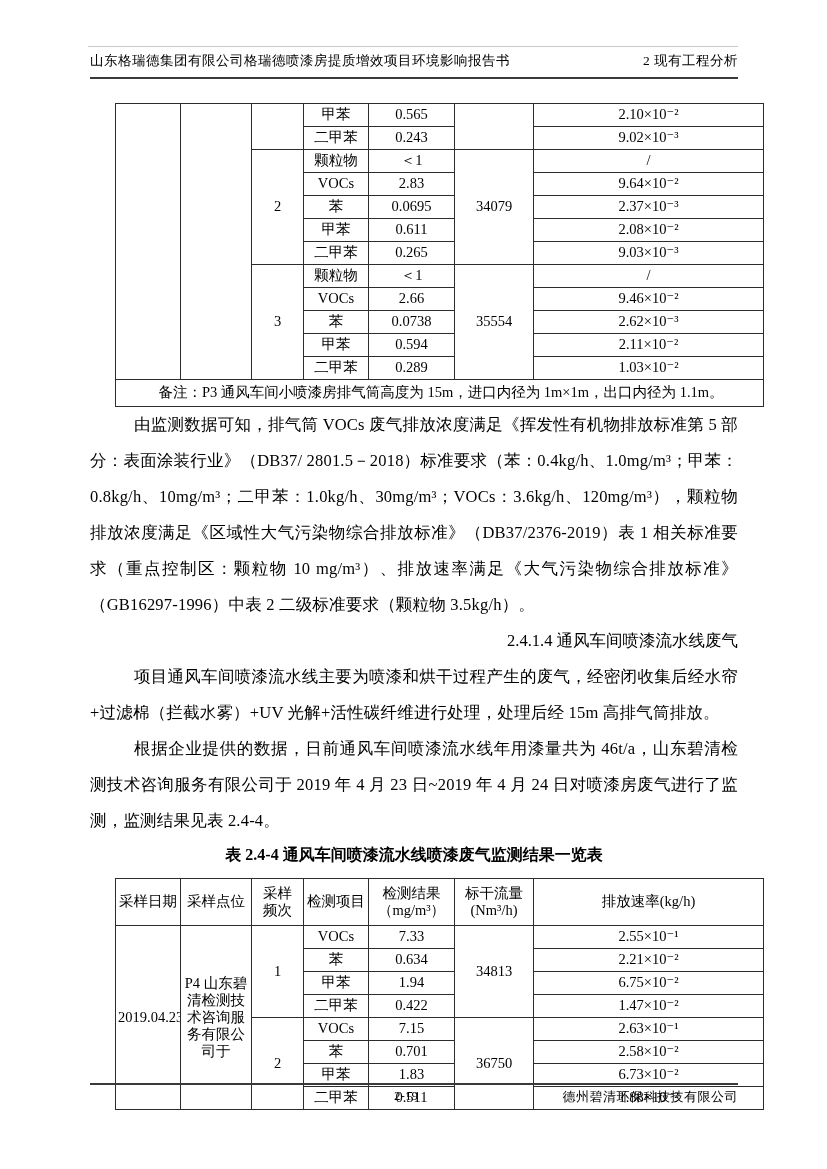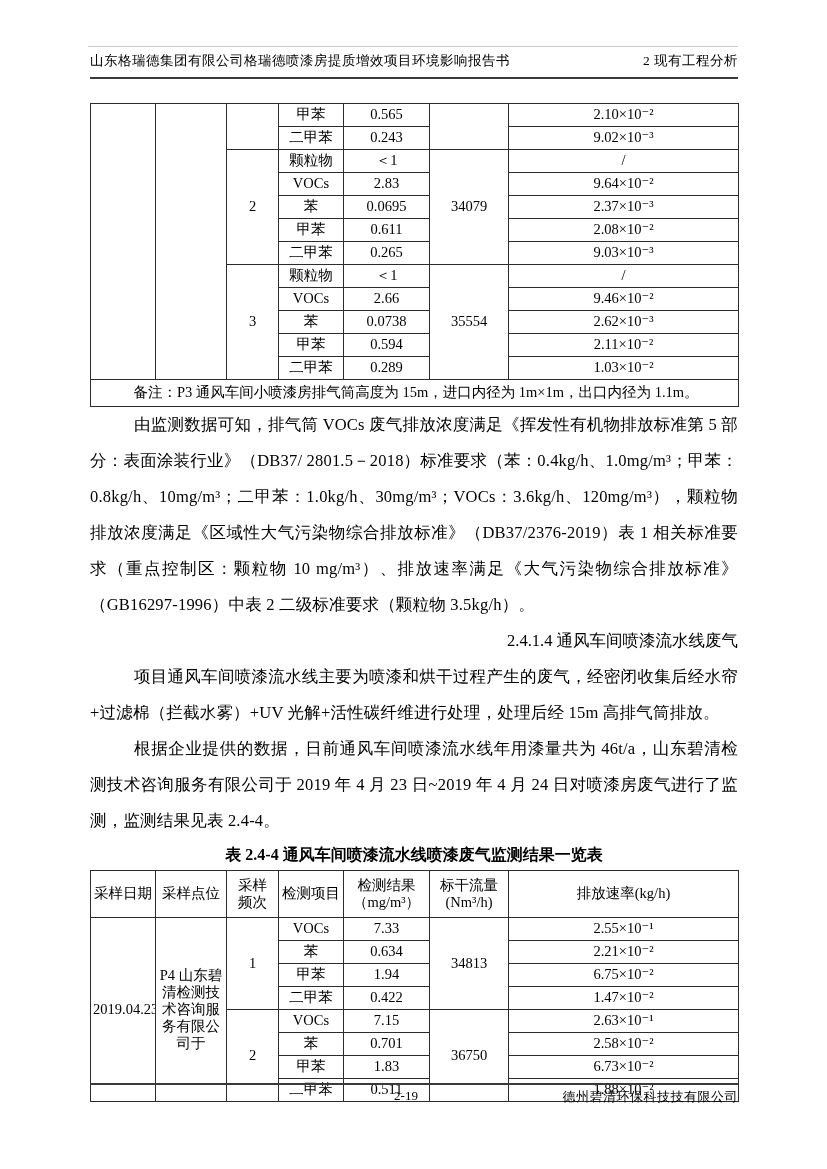--- a/index.html
+++ b/index.html
@@ -12,37 +12,37 @@
   
   .hdr-faint-rule { position:absolute; left:88px; top:46px; width:650px; border-top:1px solid #c9c9c9; }
   .hdr {
     position:absolute; left:90px; top:52px; width:648px;
     display:flex; justify-content:space-between; align-items:flex-end;
     font-size:13.5px; letter-spacing:.5px;
     border-bottom:2px solid #3a3a3a; padding-bottom:7px;
   }
   
   .main { position:absolute; left:90px; top:103px; width:648px; }
-  table { border-collapse:collapse; width:648px; table-layout:fixed; text-align:center; }
+  table { border-collapse:collapse; width:648px; table-layout:fixed; text-align:center;margin-left:25px; }
   td,th {
     border:1px solid #2c2c2c; padding:0 2px; height:22px;
     font-size:14.5px; font-weight:normal; line-height:1.18; vertical-align:middle;
     overflow:hidden;
   }
   .t2 thead th { height:46px; white-space:pre-line; }
   .note-cell { text-align:center; height:26px; padding-left:5px; }
   p.body {
     font-size:16.5px; line-height:36px; text-align:justify;
     margin:0; text-indent:44px; letter-spacing:.2px;
   }
   .first-para { margin-top:8px; }
   .h3 { font-size:16.5px; line-height:36px; margin:0; font-weight:normal; text-align:right; }
   .tbl-title {
     font-size:16px; font-weight:bold; text-align:center;
-    line-height:26px; margin:3px 0 2px 0;
+    line-height:26px; margin:3px 0 10px 0;
   }
   
   .ftr-rule { position:absolute; left:90px; top:1083px; width:648px; border-top:2px solid #3a3a3a; }
   .ftr { position:absolute; left:90px; top:1088px; width:648px; height:18px; font-size:13px; }
   .ftr-page { position:absolute; left:0; right:16px; text-align:center; }
   .ftr-co { position:absolute; right:0; top:0; letter-spacing:.5px; }
 </style>
 </head>
 <body>
 

